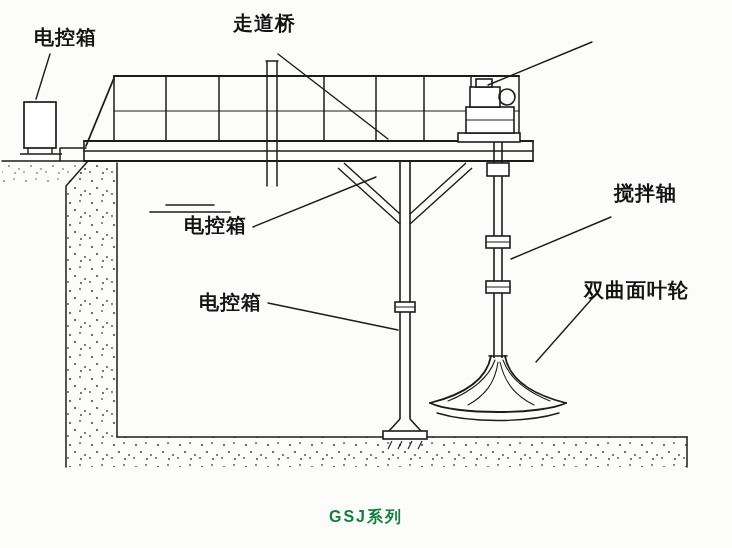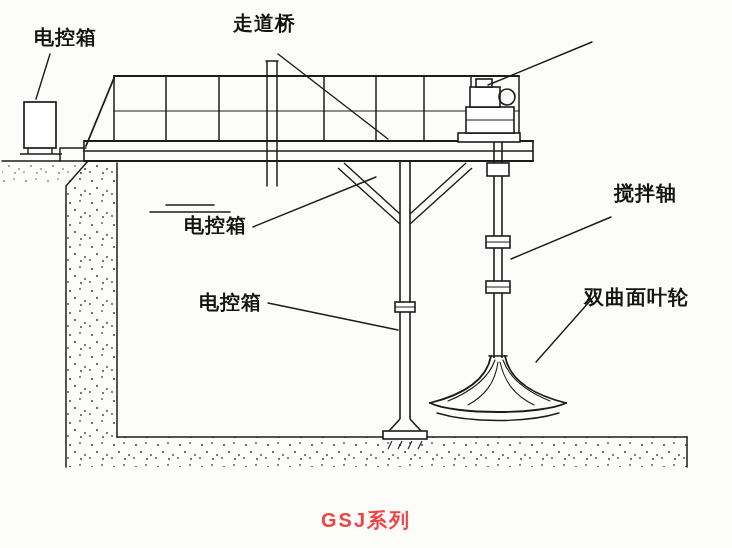--- a/index.html
+++ b/index.html
@@ -19,22 +19,22 @@
     letter-spacing:1px;
     white-space:nowrap;
     line-height:1;
   }
   .caption{
     position:absolute;
     left:50%;
     top:507px;
     transform:translateX(-50%);
     font-weight:700;
-    font-size:20px;
-    color:#ef4444;
+    font-size:16px;
+    color:#15803d;
     letter-spacing:2px;
     white-space:nowrap;
   }
 </style>
 </head>
 <body>
 
 <div class="stage">
 
   <svg width="732" height="548" viewBox="0 0 732 548">
@@ -155,16 +155,16 @@
 
   <div class="label" style="left:233px;top:13px">走道桥</div>
 
 
   <div class="label" style="left:184px;top:215px">电控箱</div>
 
   <div class="label" style="left:199px;top:292px">电控箱</div>
 
   <div class="label" style="left:614px;top:183px">搅拌轴</div>
 
-  <div class="label" style="left:584px;top:287px">双曲面叶轮</div>
+  <div class="label" style="left:584px;top:280px">双曲面叶轮</div>
 
   <div class="caption">GSJ系列</div>
 </div>
 
 </body></html>

